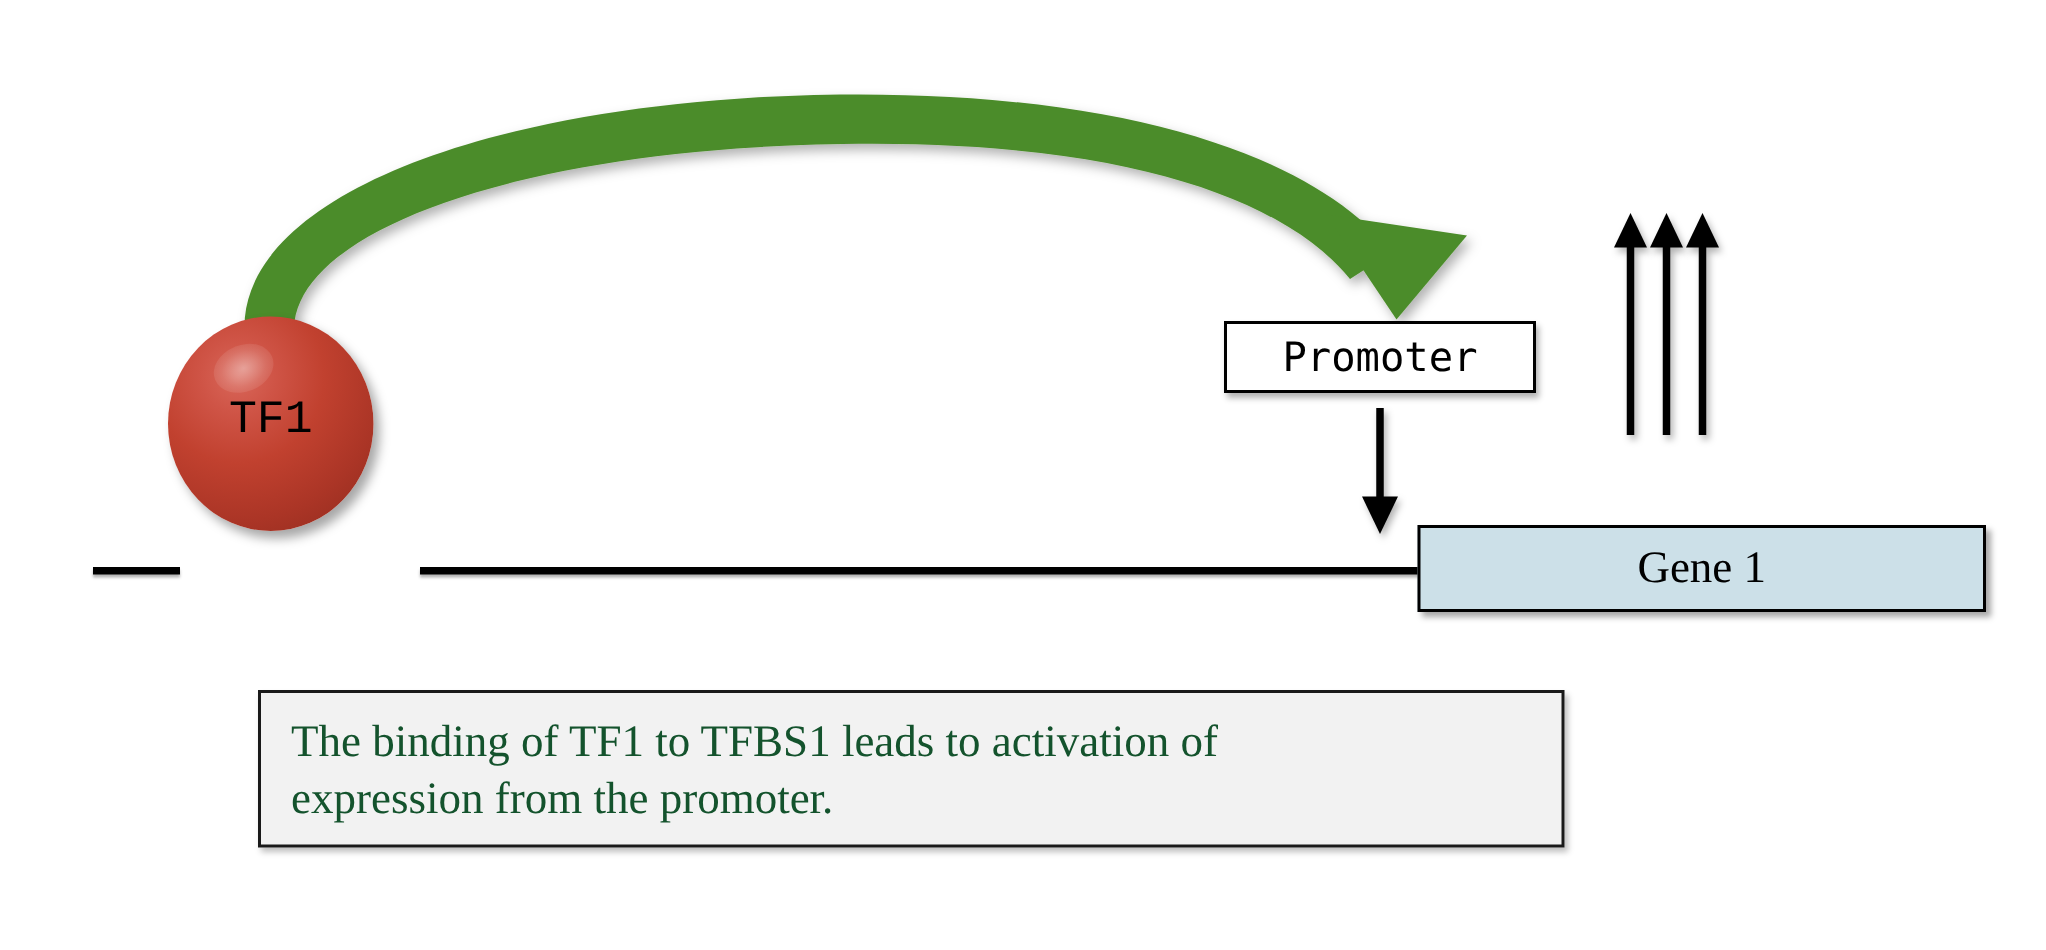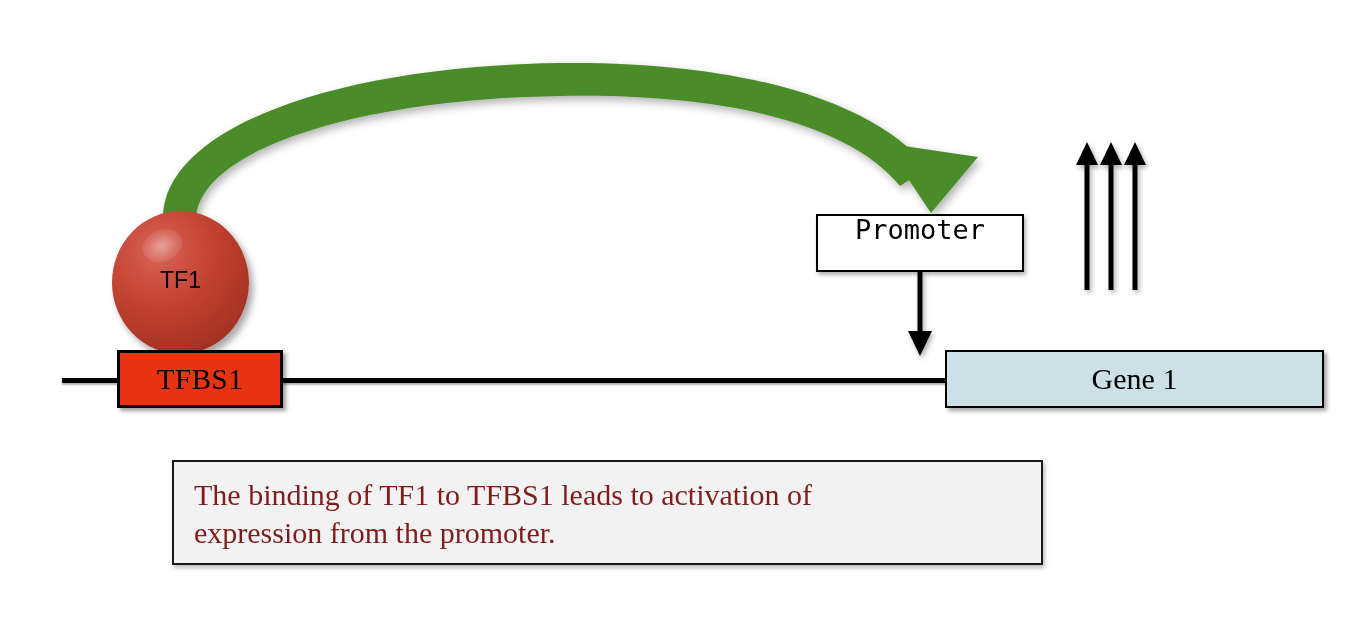--- a/index.html
+++ b/index.html
@@ -84,41 +84,41 @@
     border-radius: 50%;
     background: radial-gradient(ellipse at 50% 50%,
       rgba(255,255,255,0.40) 0%,
       rgba(255,255,255,0.14) 52%,
       rgba(255,255,255,0) 100%);
     transform: rotate(-22deg);
     pointer-events: none;
   }
   .tf-label {
     position: relative;
-    font-family: Liberation Sans, sans-serif;
-    font-size: 23px;
+    font-family: Liberation Mono, monospace;
+    font-size: 31px;
     color: #000000;
     z-index: 2;
     line-height: 1;
     margin-top: -4px;
   }
 
   
   .promoter-box {
     position: absolute;
     left: 816px;
     top: 214px;
     width: 208px;
-    height: 58px;
+    height: 48px;
     background: #ffffff;
     border: 2px solid #000000;
     box-sizing: border-box;
     box-shadow: 2px 3px 4px rgba(0,0,0,0.30);
     display: flex;
-    align-items: flex-start;
+    align-items: center;
     justify-content: center;
     z-index: 6;
   }
   .promoter-label {
     font-family: "DejaVu Sans Mono", "Liberation Mono", monospace;
     font-size: 27px;
     color: #000000;
     line-height: 1;
   }
 
@@ -168,21 +168,21 @@
     border: 2px solid #1a1a1a;
     box-sizing: border-box;
     box-shadow: 2px 3px 4px rgba(0,0,0,0.25);
     padding: 14px 18px 0 20px;
     z-index: 6;
   }
   .caption-text {
     font-family: "Liberation Serif", serif;
     font-size: 30px;
     line-height: 1.28;
-    color: #7f1d1d;
+    color: #14532d;
     white-space: pre-wrap;
   }
 </style>
 </head>
 <body>
 
 <div id="canvas">
 
   <div class="dna-line dna-left"></div>
   <div class="dna-line dna-mid"></div>
@@ -205,23 +205,20 @@
                Z" fill="#4C8C2B"></path>
 
       <path d="M 884,143 L 978,157 L 931,213 Z" fill="#4C8C2B"></path>
     </g>
   </svg>
 
   <div class="tf-sphere">
     <span class="tf-label">TF1</span>
   </div>
 
-  <div class="tfbs-box">
-    <span class="tfbs-label">TFBS1</span>
-  </div>
 
   <div class="promoter-box">
     <span class="promoter-label">Promoter</span>
   </div>
 
   <div class="gene-box">
     <span class="gene-label">Gene 1</span>
   </div>
 
   <svg class="svg-layer svg-layer-over" viewBox="0 0 1364 633">

